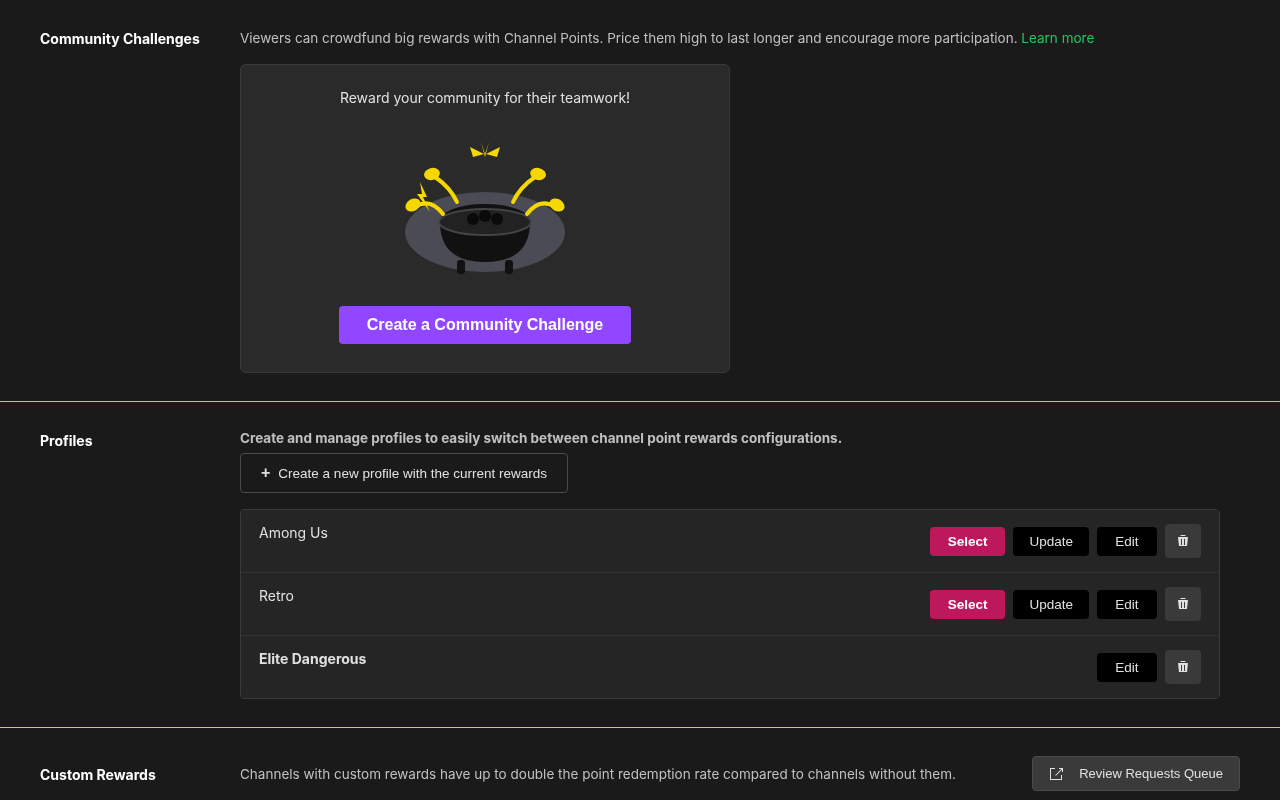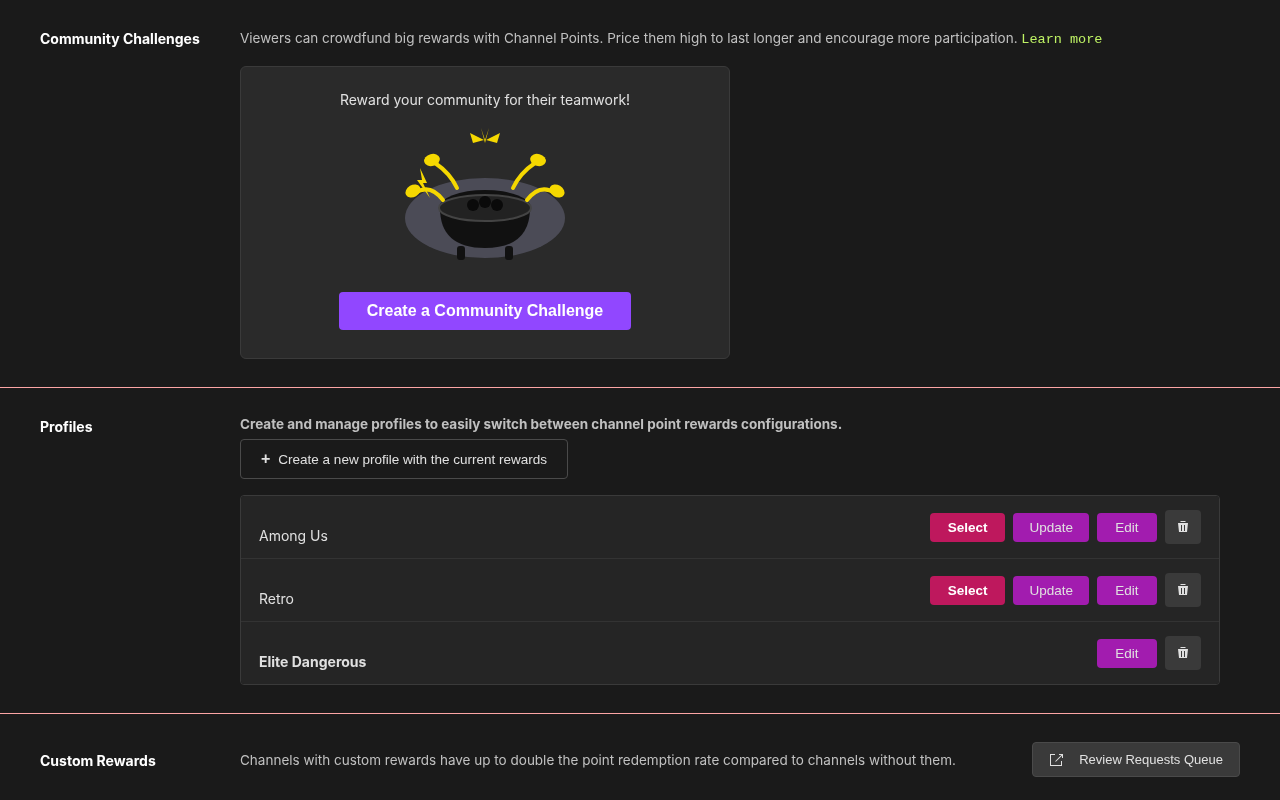--- a/index.html
+++ b/index.html
@@ -39,41 +39,41 @@
     }
 
     .section-description {
       color: #c0c0c0;
       font-size: 13.5px;
       line-height: 1.5;
       margin-bottom: 16px;
     }
 
     .learn-more {
-      color: #bef264;
+      color: #22c55e;
       text-decoration: none;
       cursor: pointer;
-      font-family: Liberation Mono, monospace;
     }
 
     
     .challenge-card {
       background: #2a2a2a;
       border: 1px solid #3a3a3a;
       border-radius: 6px;
       width: 490px;
       display: flex;
       flex-direction: column;
       align-items: center;
       padding: 24px 20px 28px;
     }
 
     .challenge-card-title {
       font-size: 14px;
       color: #e0e0e0;
+      margin-bottom: 16px;
       text-align: left;
     }
 
     .cauldron-illustration {
       width: 200px;
       height: 160px;
       margin-bottom: 24px;
       display: flex;
       align-items: center;
       justify-content: center;
@@ -119,21 +119,21 @@
       gap: 0;
       border: 1px solid #3a3a3a;
       border-radius: 4px;
       overflow: hidden;
       width: 100%;
       max-width: 980px;
     }
 
     .profile-row {
       display: flex;
-      align-items: flex-end;
+      align-items: flex-start;
       justify-content: space-between;
       background: #252525;
       padding: 14px 18px;
       border-bottom: 1px solid #333;
     }
 
     .profile-row:last-child {
       border-bottom: none;
     }
 
@@ -158,21 +158,21 @@
       border: none;
       border-radius: 4px;
       padding: 7px 18px;
       font-size: 13.5px;
       font-weight: 600;
       cursor: pointer;
       min-width: 72px;
     }
 
     .btn-secondary {
-      background: #a21caf;
+      background: #000000;
       color: #e0e0e0;
       border: none;
       border-radius: 4px;
       padding: 7px 16px;
       font-size: 13.5px;
       font-weight: 500;
       cursor: pointer;
       min-width: 60px;
     }
 

